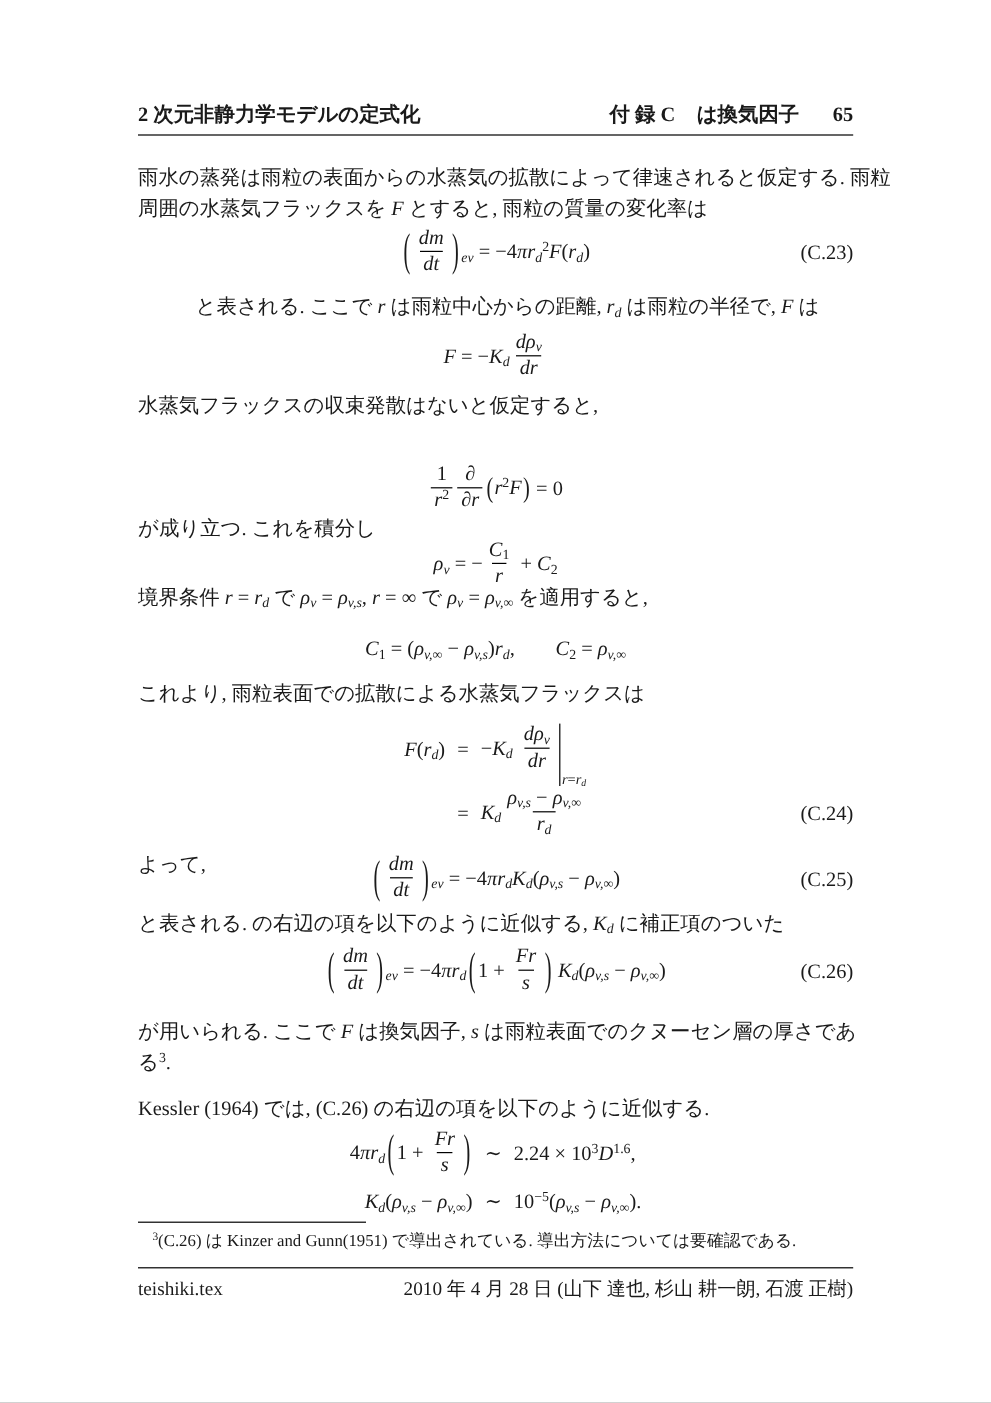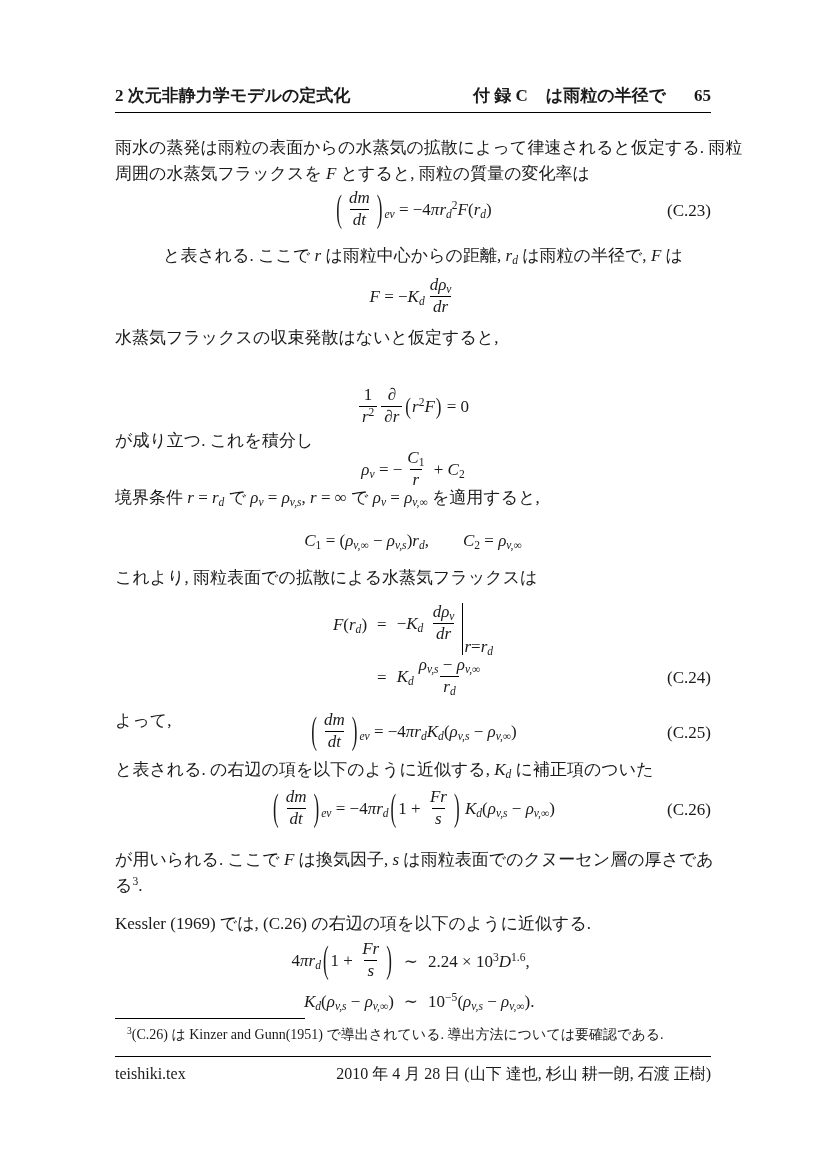--- a/index.html
+++ b/index.html
@@ -39,42 +39,42 @@
     display:inline-flex; flex-direction:column; align-items:center;
     vertical-align:middle; margin:0 2px; line-height:1.22; position:relative; top:-2px;
   }
   .frac .num,.frac .den{padding:0 3px; white-space:nowrap;}
   .frac .den{border-top:1px solid #000;}
   .pargroup{white-space:nowrap;}
   .bigp{display:inline-block; transform:scaleY(2.25); transform-origin:center 52%; margin:0 2px;}
   .midp{display:inline-block; transform:scaleY(1.4); transform-origin:center 52%; margin:0 1px;}
   .ebar{display:inline-flex; align-items:flex-end; vertical-align:middle; height:52px; margin-left:3px; position:relative; top:4px;}
   .ebar .vline{width:1px; background:#000; align-self:stretch;}
-  .ebar .esub{font-size:17px; line-height:1; margin-bottom:-2px; padding-left:1px; white-space:nowrap;}
+  .ebar .esub{font-size:12px; line-height:1; margin-bottom:-2px; padding-left:1px; white-space:nowrap;}
   .eqtag{font-size:17px;}
   
   .footnote{position:absolute; left:0; top:1018px; width:100%; font-size:14px; line-height:21px;}
   .fnrule{width:190px; border-top:1px solid #000; margin-bottom:5px;}
   .fntext{text-indent:12px;}
   
   .pagefoot{position:absolute; left:0; top:1056px; width:100%; font-size:16px;}
   .footrule{border-top:1px solid #000; margin-bottom:7px;}
   .footrow{display:flex; justify-content:space-between; align-items:baseline;}
 </style>
 </head>
 <body>
 
 <div class="page">
   <div class="content">
 
     <div class="runhead">
       <span>2 次元非静力学モデルの定式化</span>
       <span class="rh-right">
         <span class="rh-sec">付 録 C</span>
-        <span>は雨粒の半径で</span>
+        <span>は換気因子</span>
         <span class="rh-num">65</span>
       </span>
     </div>
 
     <div>
         <div class="block para" style="top: 135px;">
           <div class="tline"><span class="rm">雨水の蒸発は雨粒の表面からの水蒸気の拡散によって律速されると仮定する. 雨粒</span></div>
           <div class="tline"><span class="rm">周囲の水蒸気フラックスを </span><span class="it">F</span><span class="rm"> とすると, 雨粒の質量の変化率は</span></div>
         </div>
         <div class="block eq" style="top: 190px;">
@@ -176,21 +176,21 @@
                   <span class="num"><span class="it">Fr</span></span>
                   <span class="den"><span class="it">s</span></span>
                 </span></span><span class="bigp">)</span></span><span class="hsp" style="display: inline-block; width: 0.2em;"></span><span class="it">K</span><span class="msub"><span class="it">d</span></span><span class="rm">(</span><span class="it">ρ</span><span class="msub"><span class="it">v,s</span></span><span class="rm"> − </span><span class="it">ρ</span><span class="msub"><span class="it">v,</span><span class="rm">∞</span></span><span class="rm">)</span></span>
           <span class="tagcell"><span class="eqtag">(C.26)</span></span>
         </div>
         <div class="block para" style="top: 847px;">
           <div class="tline"><span class="rm">が用いられる. ここで </span><span class="it">F</span><span class="rm"> は換気因子, </span><span class="it">s</span><span class="rm"> は雨粒表面でのクヌーセン層の厚さであ</span></div>
           <div class="tline"><span class="rm">る</span><span class="msup"><span class="rm">3</span></span><span class="rm">.</span></div>
         </div>
         <div class="block para" style="top: 911px;">
-          <div class="tline"><span class="rm">Kessler (1969) では, (C.26) の右辺の項を以下のように近似する.</span></div>
+          <div class="tline"><span class="rm">Kessler (1964) では, (C.26) の右辺の項を以下のように近似する.</span></div>
         </div>
         <div class="block eqalign" style="top: 941px;">
           <span class="spacer"></span>
           <span class="lhs"><span class="rm">4</span><span class="it">πr</span><span class="msub"><span class="it">d</span></span><span class="pargroup"><span class="bigp">(</span><span class="pinner"><span class="rm">1 + </span><span class="frac">
                   <span class="num"><span class="it">Fr</span></span>
                   <span class="den"><span class="it">s</span></span>
                 </span></span><span class="bigp">)</span></span></span>
           <span class="rel">∼</span>
           <span class="rhs"><span class="rm">2.24 × 10</span><span class="msup"><span class="rm">3</span></span><span class="it">D</span><span class="msup"><span class="rm">1.6</span></span><span class="rm">,</span></span>
           <span class="tagcell"></span>

